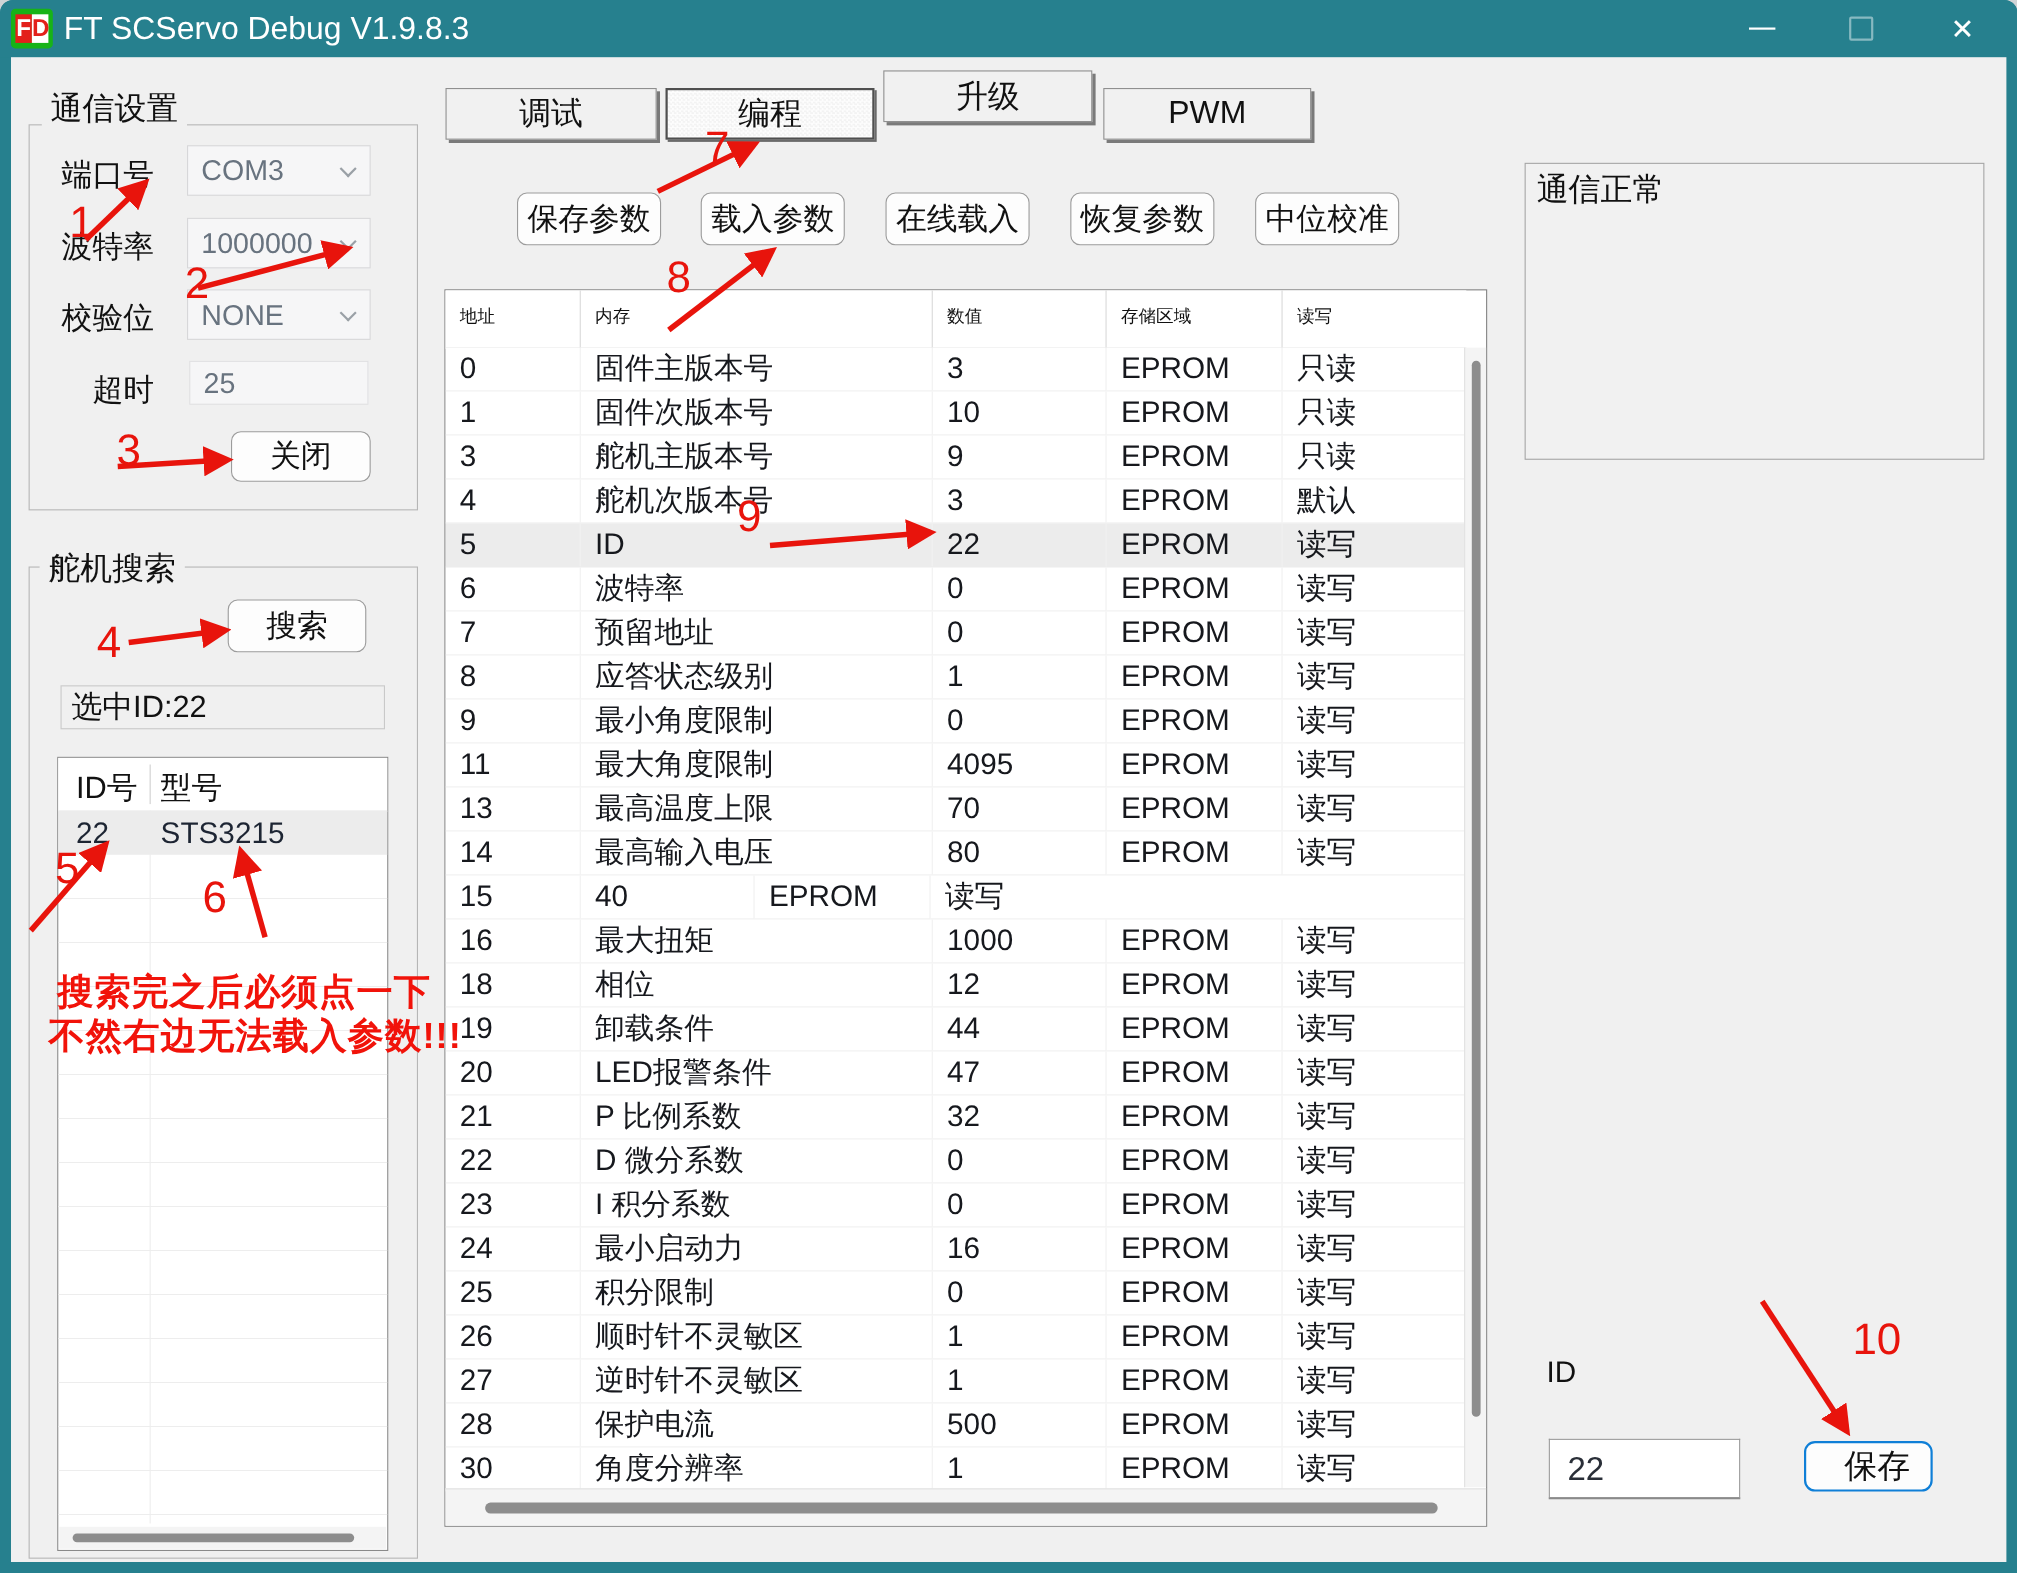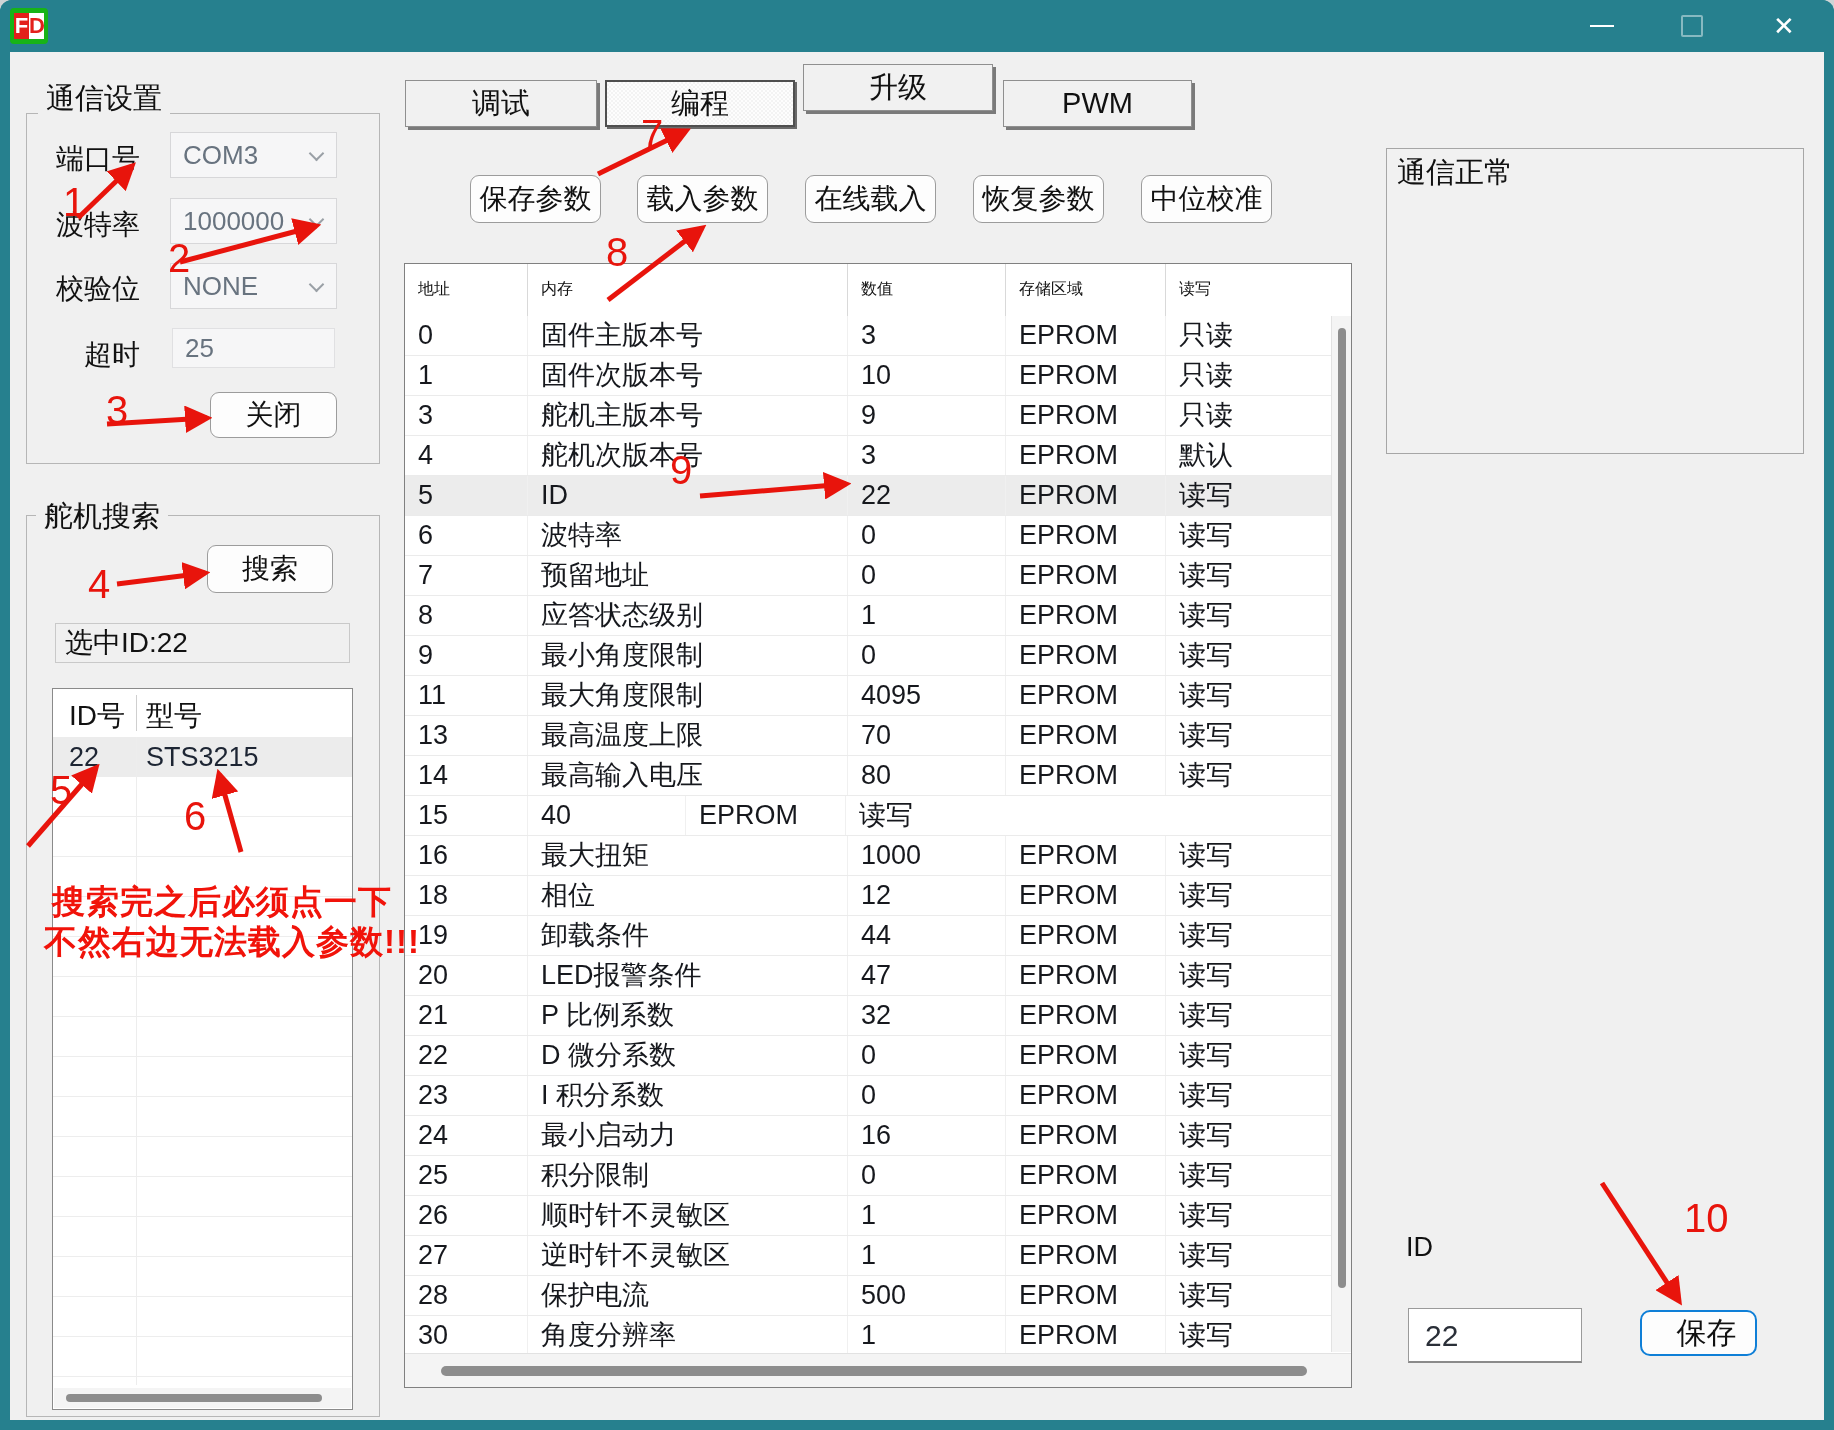--- a/index.html
+++ b/index.html
@@ -48,38 +48,39 @@
   .rt-body{position:absolute;left:0;top:52px;width:928px;height:1040px;overflow:hidden;}
   .rt-row{position:relative;display:flex;height:40px;box-sizing:border-box;border-bottom:1px solid #ebebeb;background:#fff;}
   .rt-row.hl{background:#ececec;}
   .rt-cell{box-sizing:border-box;padding-left:13px;font-size:27px;color:#16181d;line-height:39px;border-right:1px solid #f0f0f0;overflow:hidden;white-space:nowrap;}
   .c-addr{width:123px;} .c-name{width:320px;} .c-val{width:158px;} .c-area{width:160px;} .c-rw{width:167px;border-right:none;}
   .rt-vscroll{position:absolute;right:0;top:52px;bottom:35px;width:20px;background:#f4f4f4;border-left:1px solid #e2e2e2;box-sizing:border-box;}
   .rt-vscroll .thumb{position:absolute;left:6px;top:12px;width:8px;height:960px;background:#8d8d8d;border-radius:4px;}
   .rt-hscroll{position:absolute;left:0;right:0;bottom:0;height:34px;background:#f4f4f4;border-top:1px solid #e2e2e2;box-sizing:border-box;}
   .rt-hscroll .thumb{position:absolute;left:36px;top:12px;width:866px;height:10px;background:#8d8d8d;border-radius:5px;}
   
-  .status-panel{position:absolute;left:1386px;top:148px;width:418px;height:306px;background:#f1f1f1;border:1px solid #a6a6a6;box-sizing:border-box;}
+  .status-panel{position:absolute;left:1386px;top:148px;width:418px;height:270px;background:#f1f1f1;border:1px solid #a6a6a6;box-sizing:border-box;}
   .status-text{position:absolute;left:10px;top:4px;font-size:29px;color:#111;}
   
   .marker{position:absolute;color:#e8140c;font-size:40px;font-weight:500;line-height:1;z-index:30;}
   .rednote{position:absolute;color:#f1130a;font-size:33px;font-weight:bold;white-space:nowrap;z-index:30;letter-spacing:1px;}
   svg.arrows{position:absolute;left:0;top:0;width:1834px;height:1430px;z-index:25;pointer-events:none;}
   .id-label{position:absolute;font-size:27px;color:#111;}
 </style>
 </head>
 <body>
 
 <div class="window">
 
   <div class="titlebar">
     <div class="logo">
       <span class="lf">F</span>
       <span class="ld">D</span>
     </div>
+    <div class="title-text">FT SCServo Debug V1.9.8.3</div>
     <div class="win-btn" style="left:1572px;">
         <div class="glyph-min"></div>
       </div>
     <div class="win-btn" style="left:1662px;">
         <div class="glyph-max"></div>
       </div>
     <div class="win-btn" style="left:1754px;">
         <div class="glyph-close">✕</div>
       </div>
   </div>

